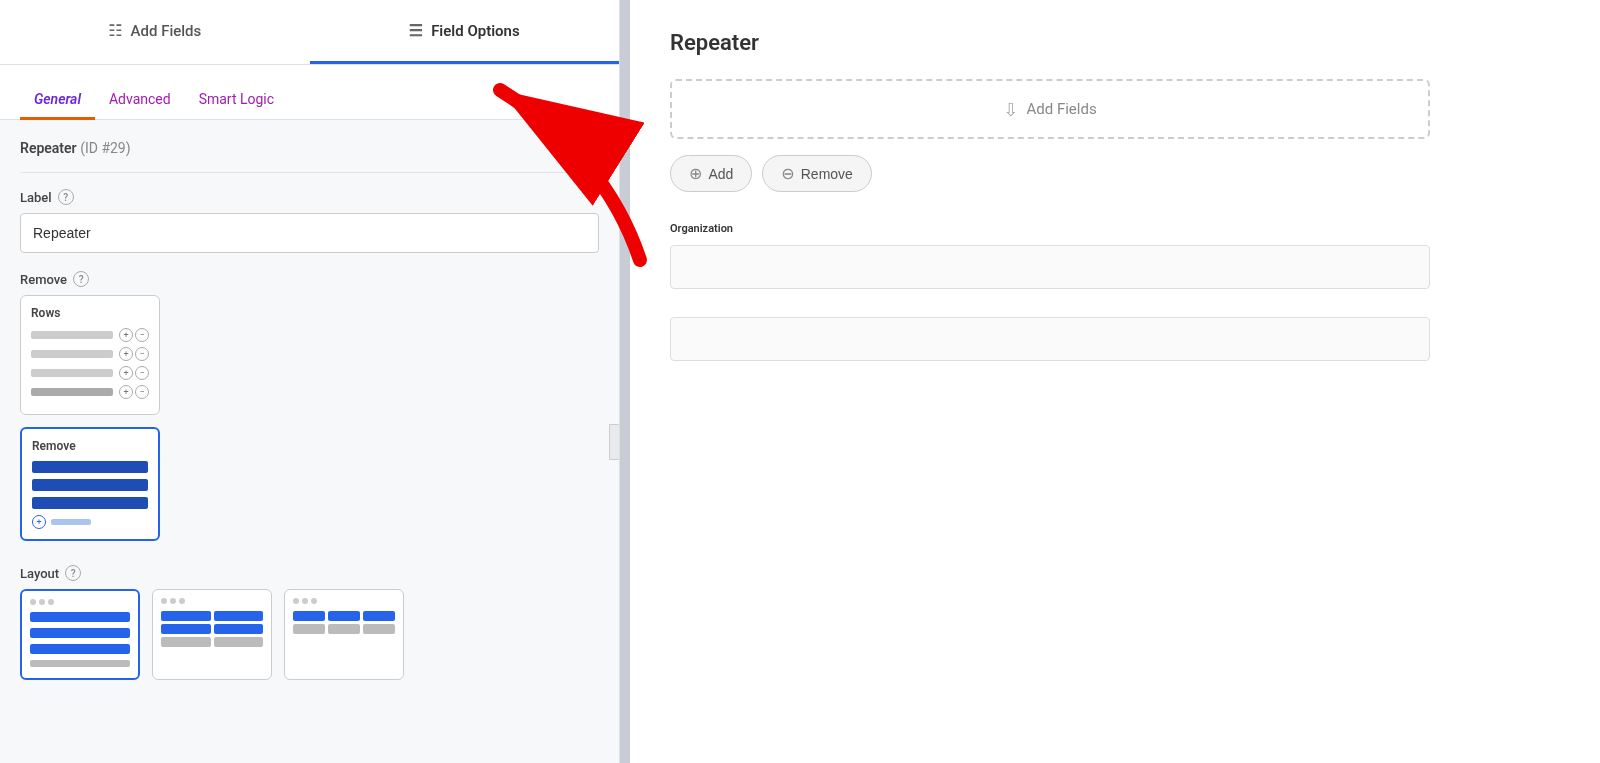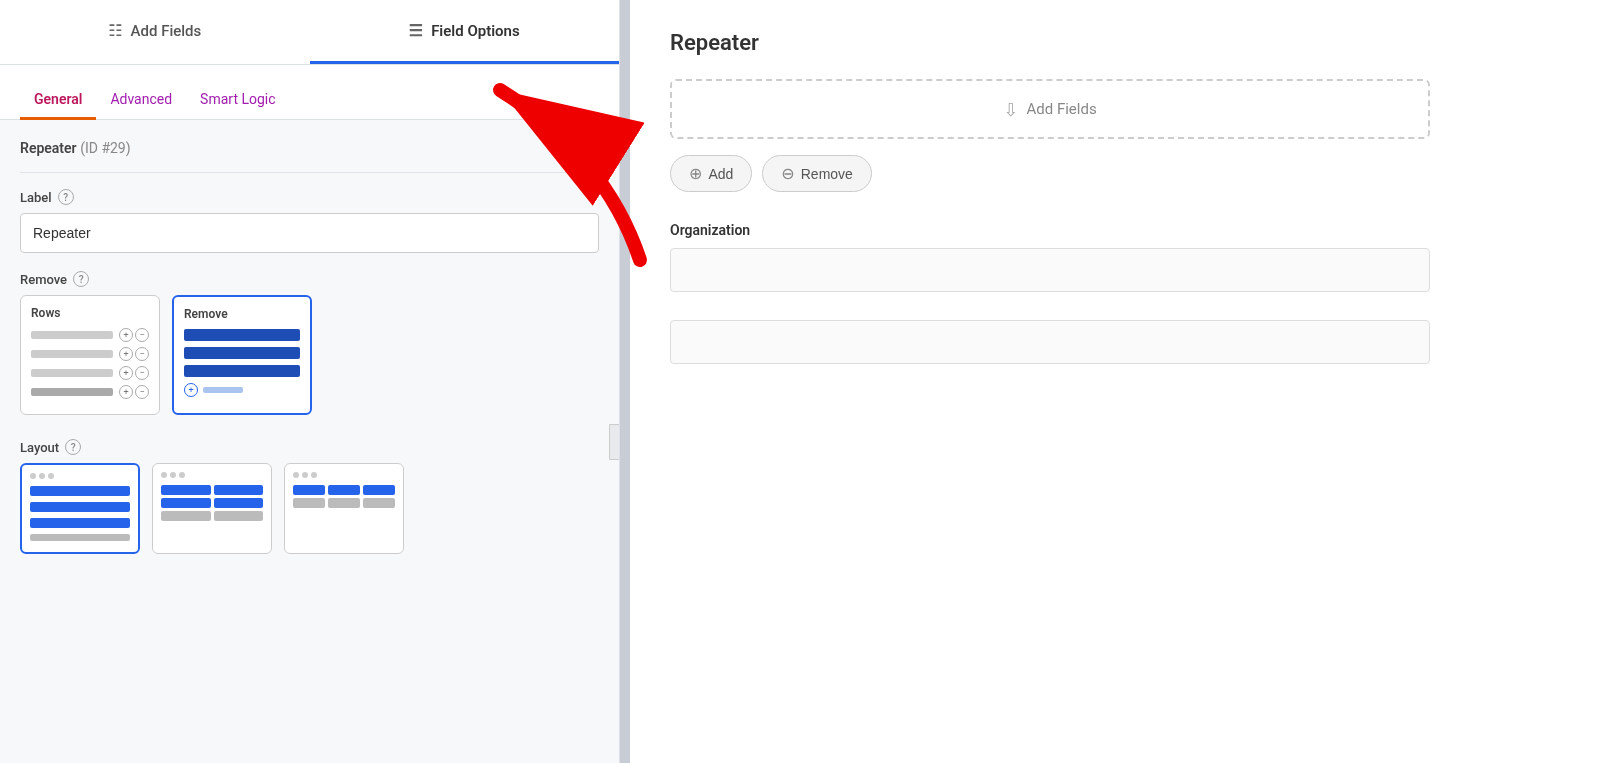--- a/index.html
+++ b/index.html
@@ -68,23 +68,24 @@
     .sub-tab {
       padding: 10px 14px;
       font-size: 14px;
       color: #a21caf;
       cursor: pointer;
       border-bottom: 3px solid transparent;
       margin-bottom: -1px;
     }
 
     .sub-tab.active {
-      color: #be185d;
+      color: #6d28d9;
       font-weight: 600;
       border-bottom: 3px solid #e65c00;
+      font-style: italic;
     }
 
     
     .panel-content {
       flex: 1;
       overflow-y: auto;
       padding: 20px;
       position: relative;
     }
 
@@ -136,20 +137,21 @@
     }
 
     
     .display-section {
       margin-bottom: 24px;
     }
 
     .display-options {
       display: flex;
       gap: 12px;
+      flex-direction: column;
     }
 
     .display-option {
       border: 1.5px solid #ccc;
       border-radius: 6px;
       padding: 10px;
       background: #fff;
       cursor: pointer;
       flex: 1;
       max-width: 140px;
@@ -360,21 +362,21 @@
       font-size: 16px;
       color: #888;
     }
 
     
     .form-field {
       margin-bottom: 28px;
     }
 
     .form-field-label {
-      font-size: 14px;
+      font-size: 11px;
       font-weight: 600;
       color: #333;
       margin-bottom: 10px;
     }
 
     .form-field-input {
       width: 100%;
       height: 44px;
       border: 1px solid #ddd;
       border-radius: 4px;

